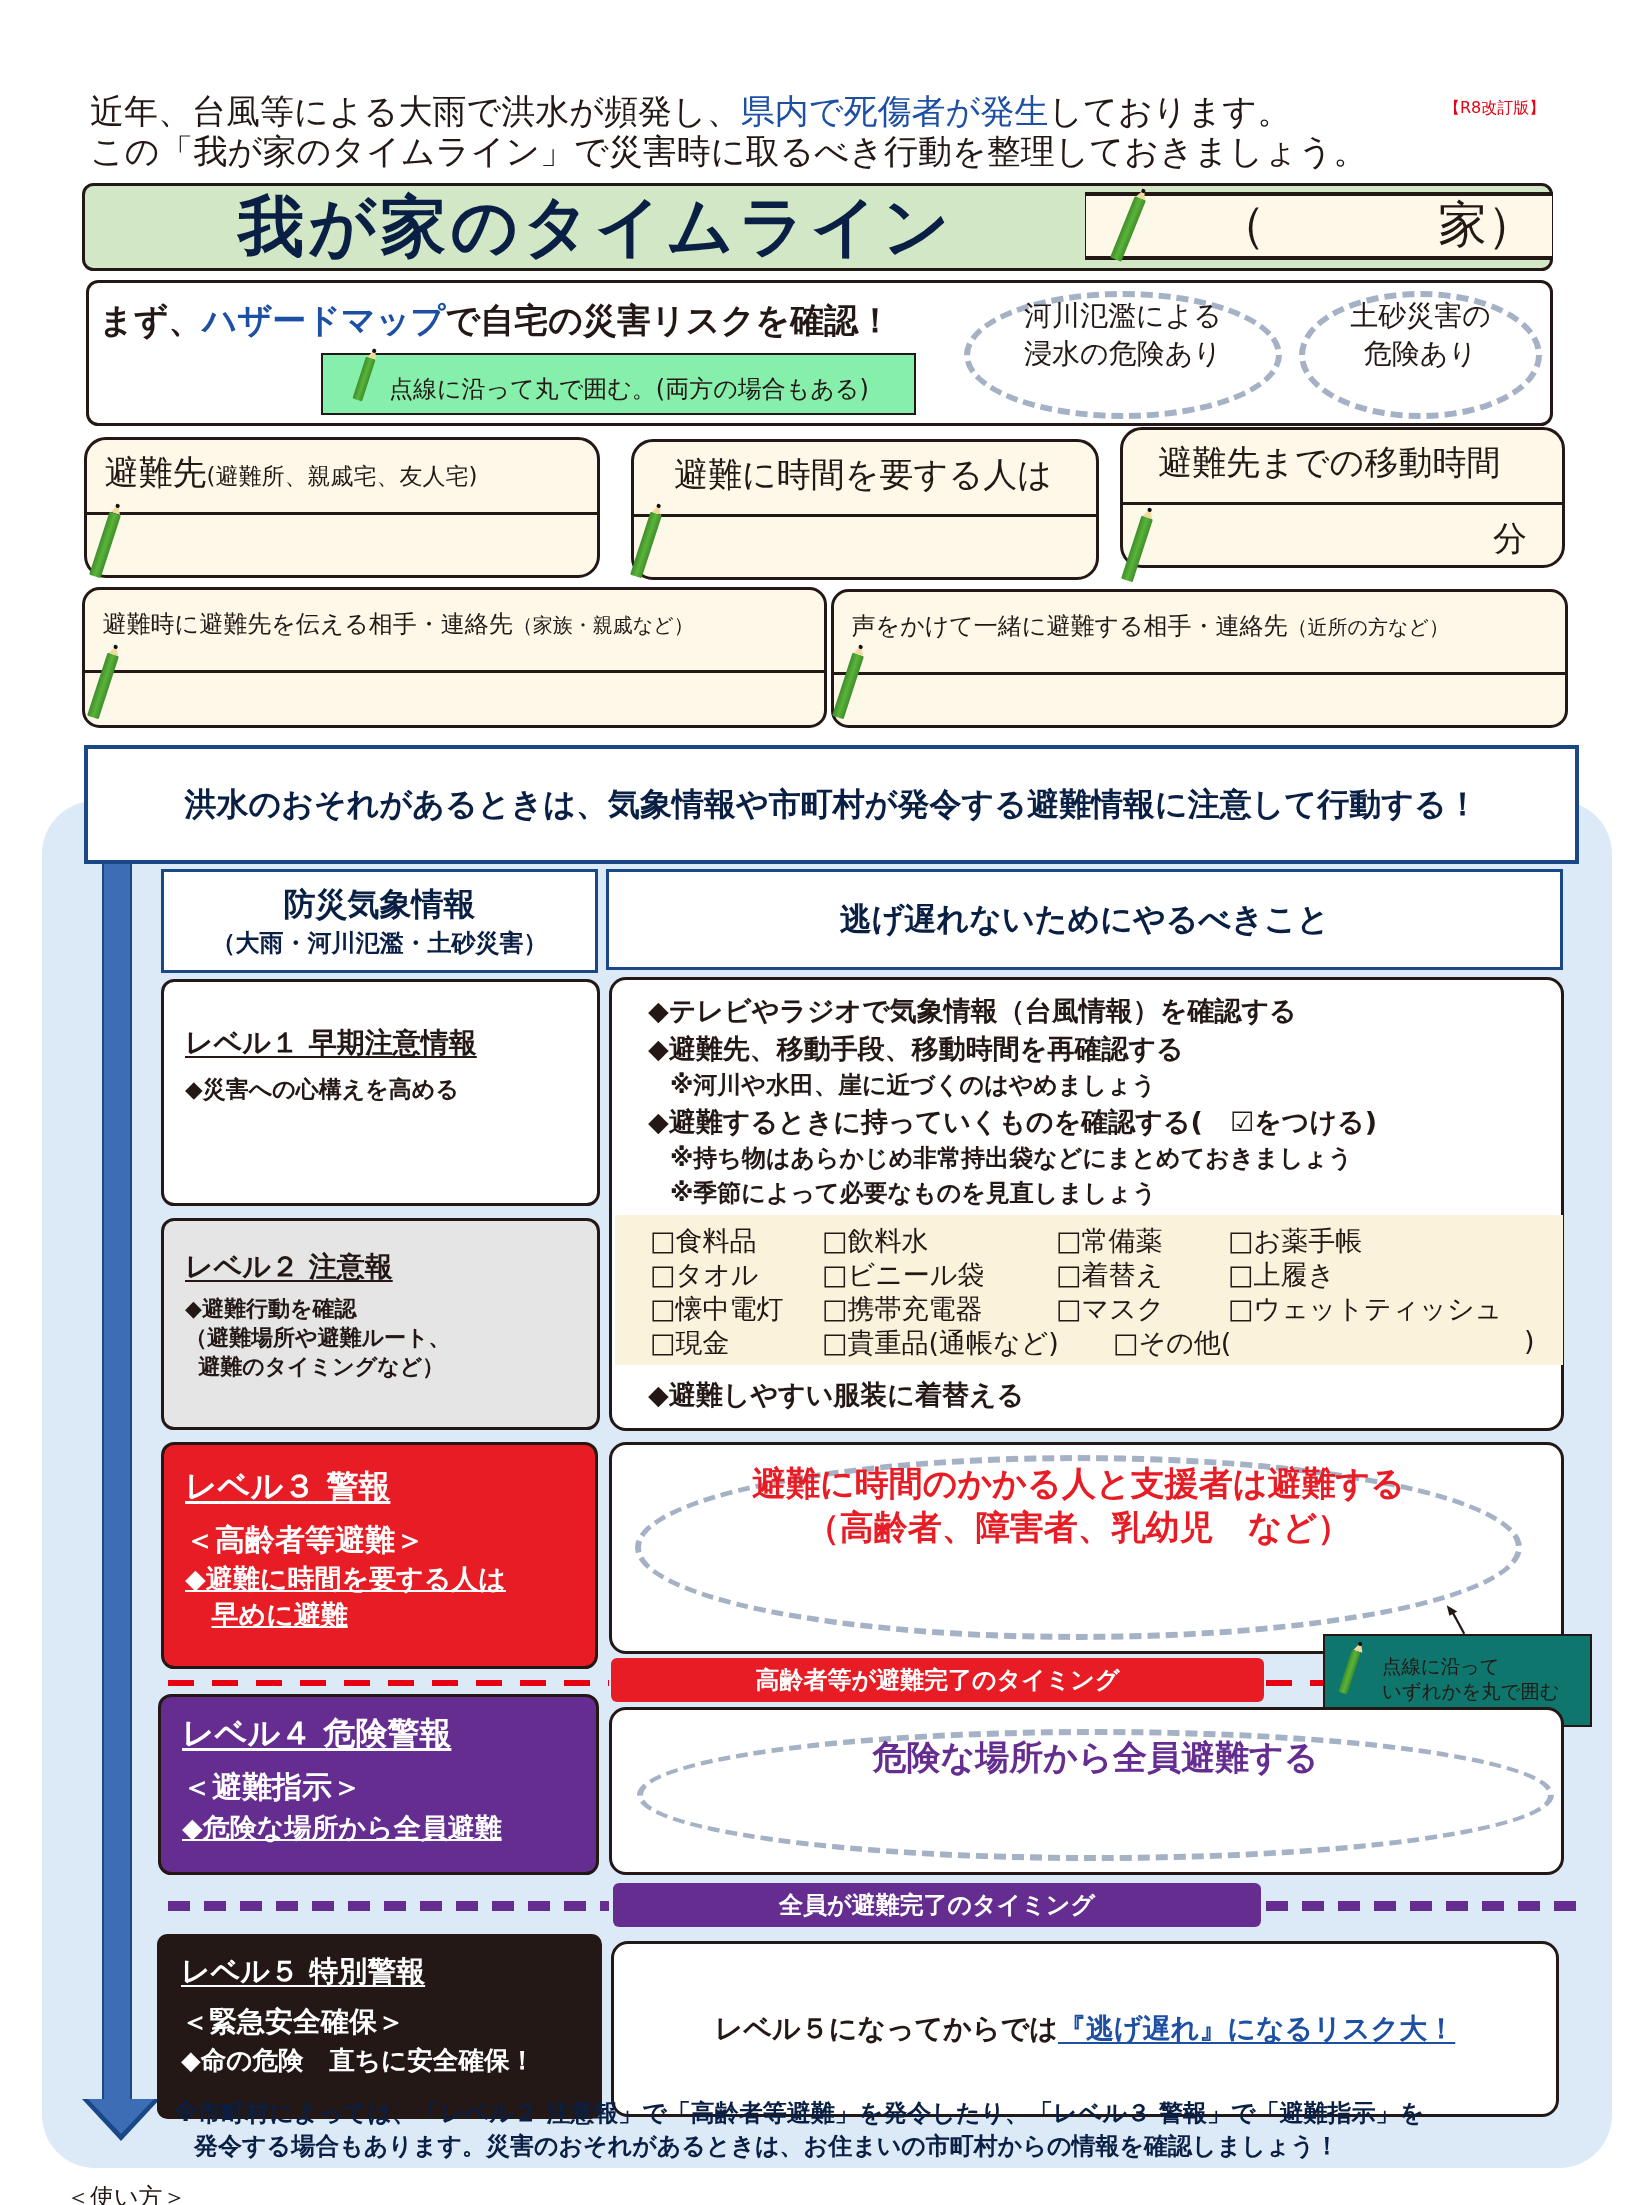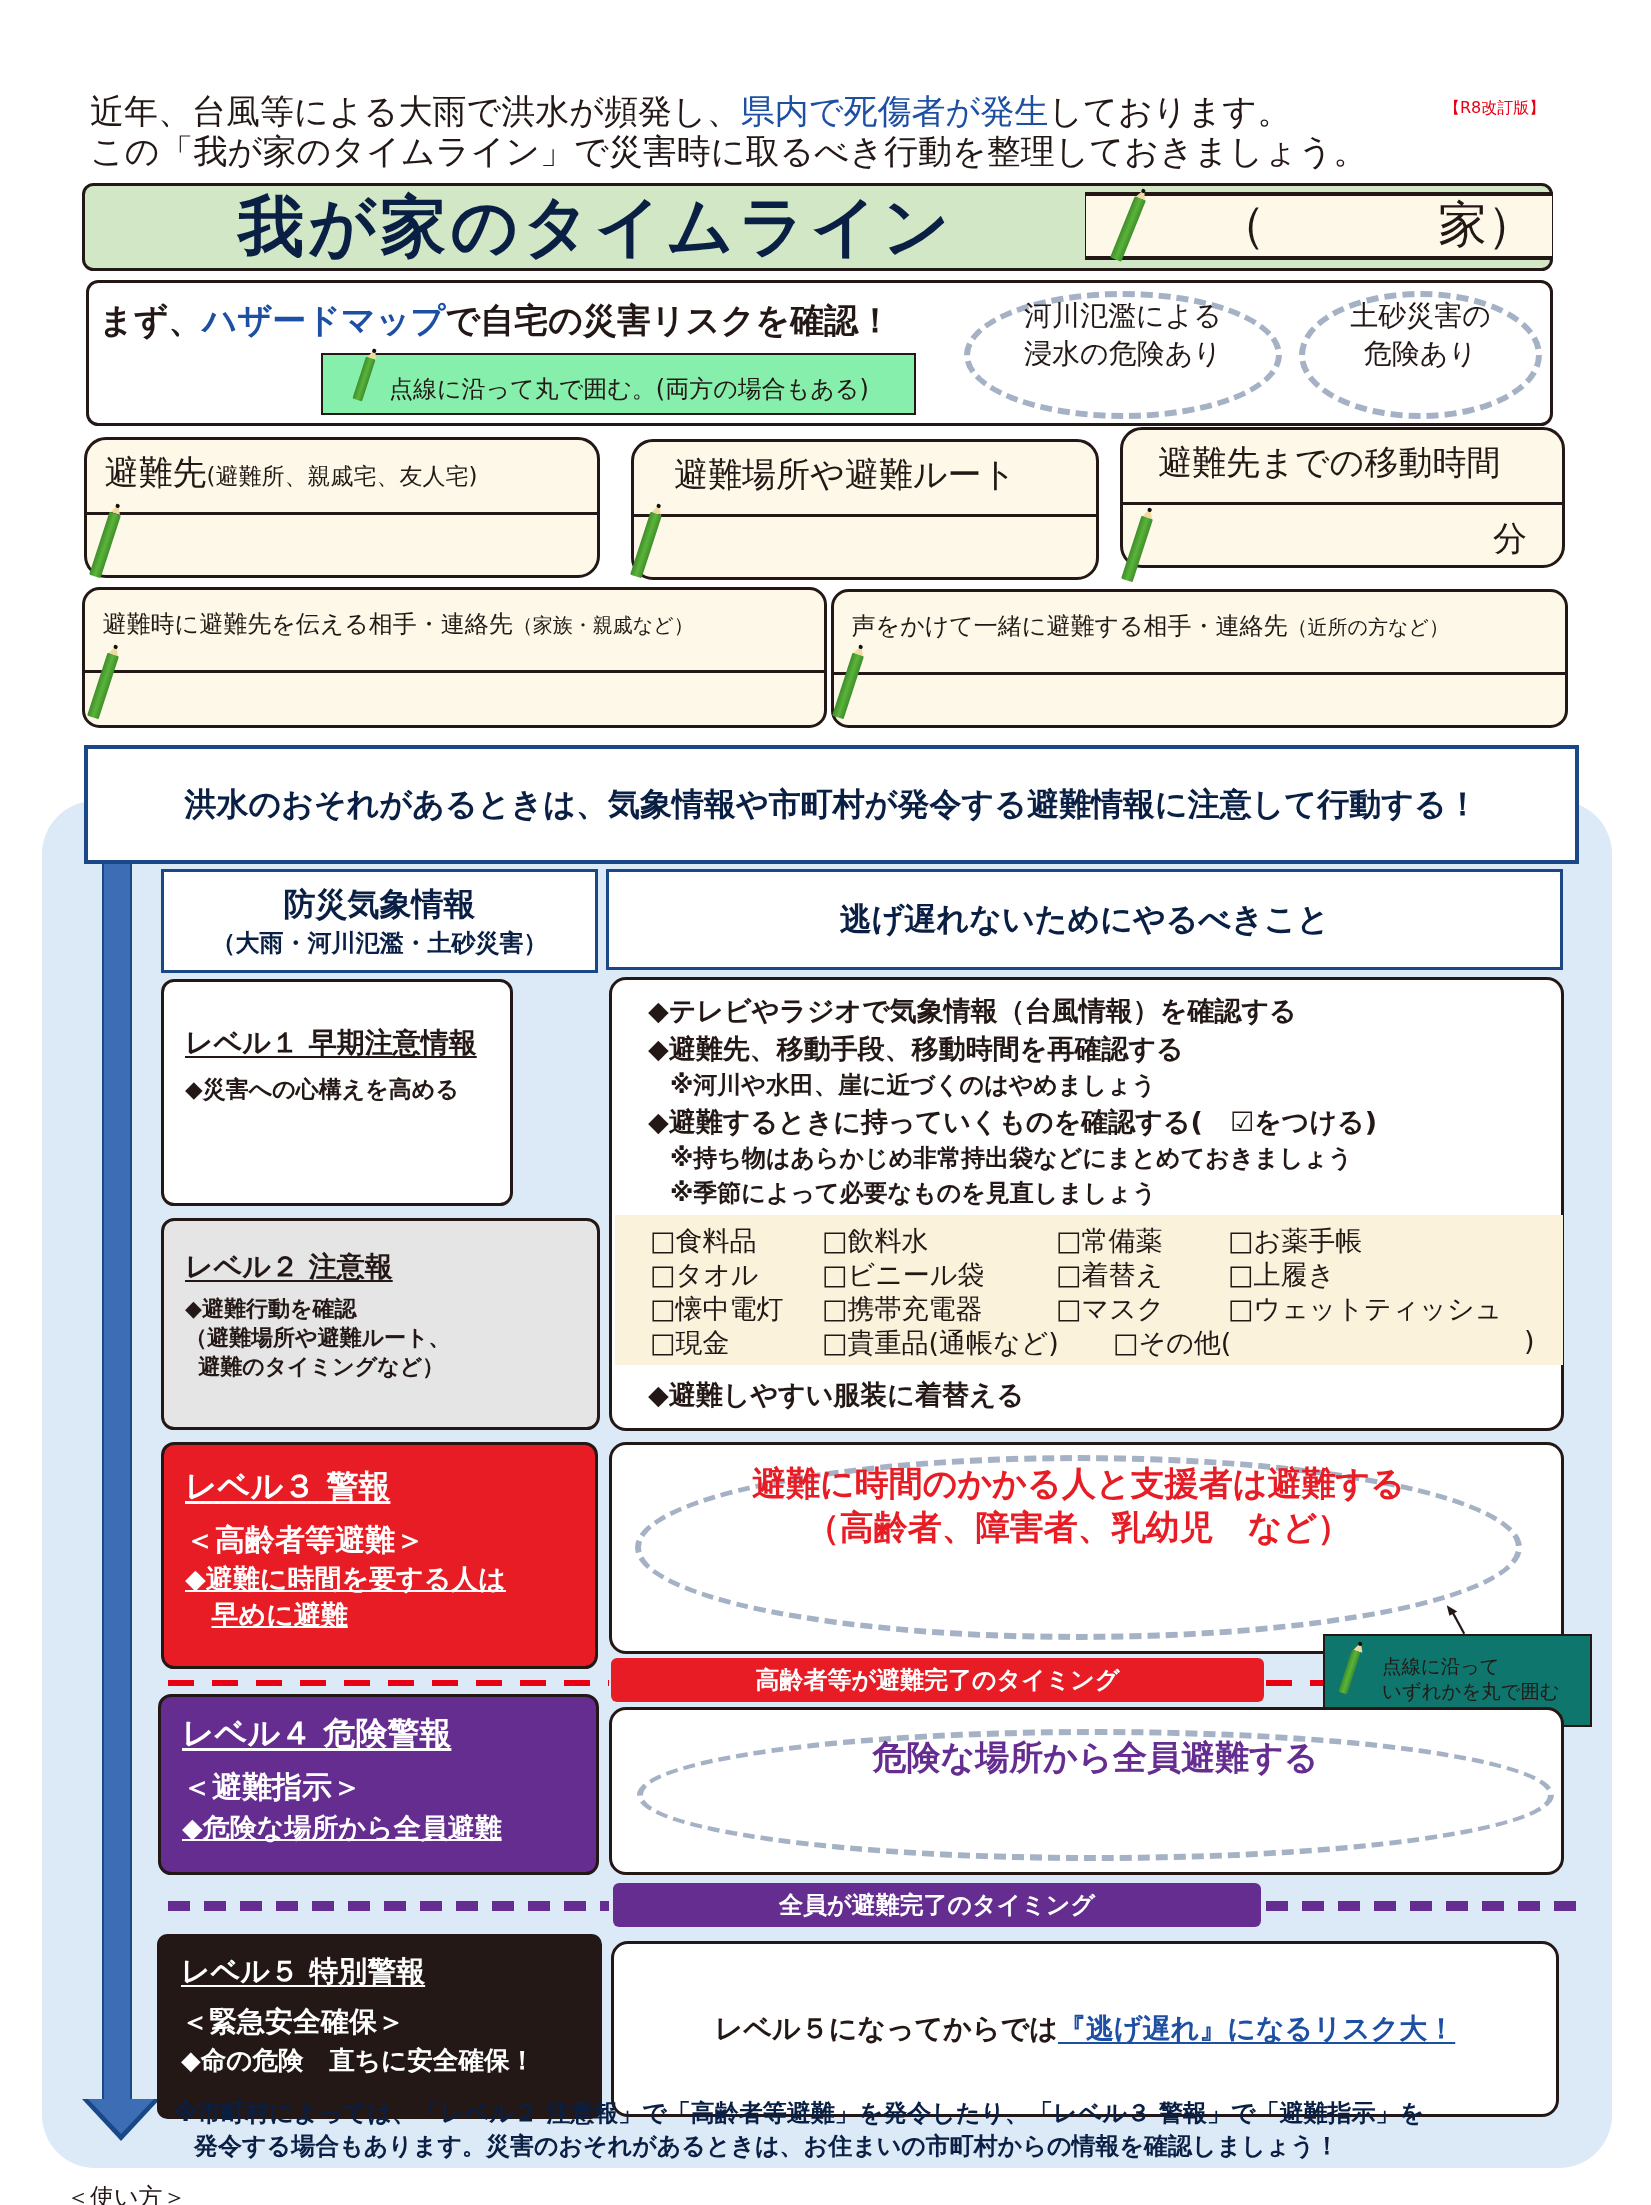--- a/index.html
+++ b/index.html
@@ -83,21 +83,21 @@
       <div>危険あり</div>
     </div>
 </div>
 
 <div class="abs card" style="left:84px;top:437px;width:516px;height:141px;">
   <div class="card-head"><span>避難先</span><small>(避難所、親戚宅、友人宅)</small></div>
 </div>
 <div class="pencil" style="left:99px;top:512px;"></div>
 
 <div class="abs card" style="left:631px;top:439px;width:468px;height:141px;">
-  <div class="card-head" style="padding-left:40px;"><span>避難場所や避難ルート</span></div>
+  <div class="card-head" style="padding-left:40px;"><span>避難に時間を要する人は</span></div>
 </div>
 <div class="pencil" style="left:640px;top:512px;"></div>
 
 <div class="abs card" style="left:1120px;top:427px;width:445px;height:141px;">
   <div class="card-head" style="padding-left:35px;"><span>避難先までの移動時間</span></div>
   <div style="position:absolute;right:35px;top:86px;font-size:34px;">分</div>
 </div>
 <div class="pencil" style="left:1131px;top:516px;"></div>
 
 <div class="abs card" style="left:82px;top:587px;width:745px;height:141px;border-radius:17.6px;">
@@ -119,21 +119,21 @@
 <div class="abs arrow-head-in"></div>
 
 <div class="abs colhead" style="left:161px;top:869px;width:437px;height:104px;">
   <div style="font-size:32px;">防災気象情報</div>
   <div style="font-size:24px;">（大雨・河川氾濫・土砂災害）</div>
 </div>
 <div class="abs colhead" style="left:606px;top:869px;width:957px;height:101px;font-family:Liberation Mono, monospace;">
   <div style="font-size:32px;">逃げ遅れないためにやるべきこと</div>
 </div>
 
-<div class="abs lv" style="left:161px;top:979px;width:352px;height:227px;background:#fff;">
+<div class="abs lv" style="left:161px;top:979px;width:439px;height:227px;background:#fff;">
   <div class="lv-title" style="margin-top:42px;">レベル１ 早期注意情報</div>
   <div class="lv-body" style="margin-top:13.2px;font-size:23px;">◆災害への心構えを高める</div>
 </div>
 
 <div class="abs lv" style="left:161px;top:1218px;width:439px;height:212px;background:#e5e5e5;">
   <div class="lv-title" style="margin-top:26.5px;">レベル２ 注意報</div>
   <div class="lv-body" style="margin-top:8.8px;">◆避難行動を確認</div>
   <div class="lv-body">（避難場所や避難ルート、</div>
   <div class="lv-body" style="padding-left:13.2px;">避難のタイミングなど）</div>
 </div>

